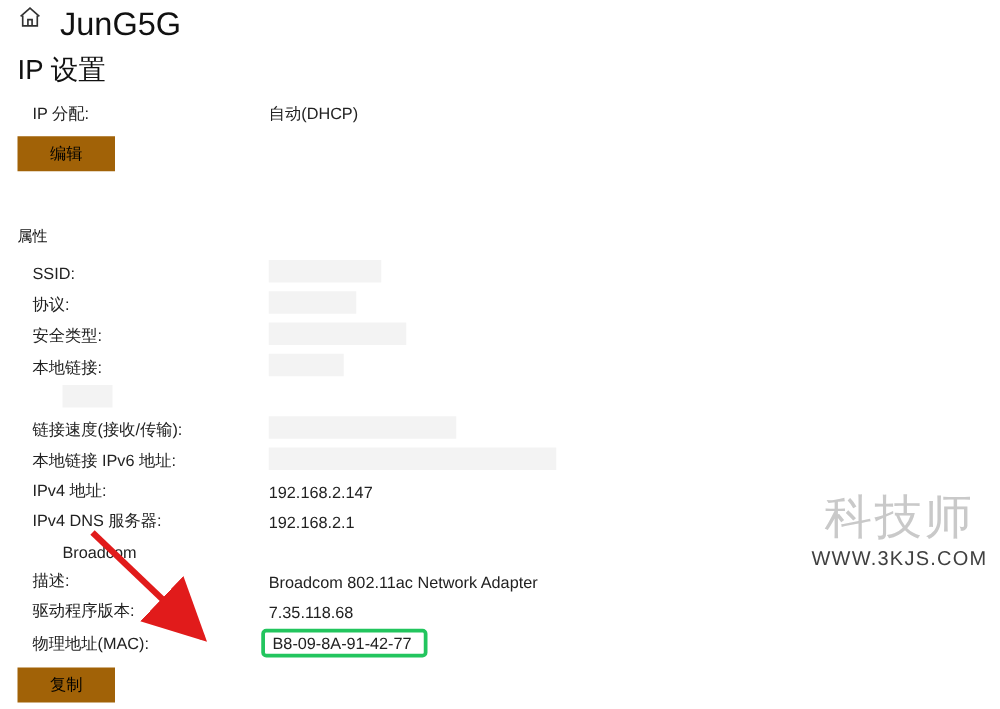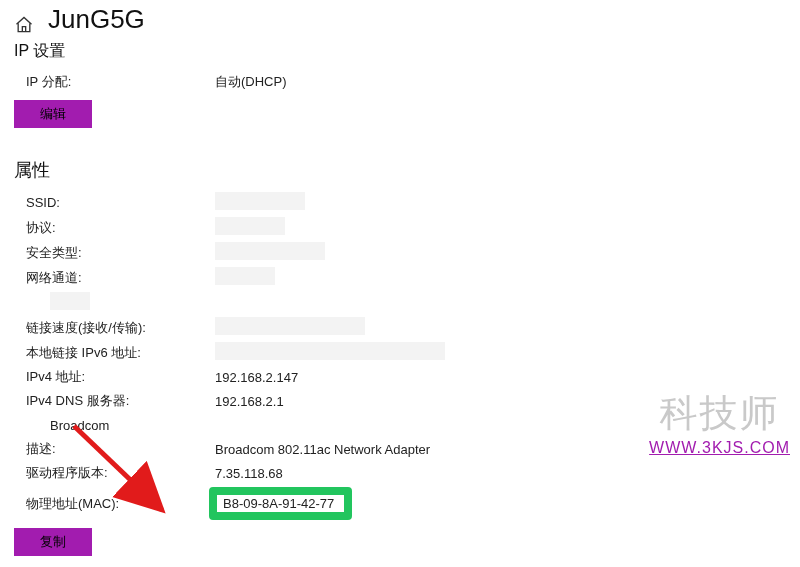--- a/index.html
+++ b/index.html
@@ -9,74 +9,74 @@
     font-family: "Segoe UI", "Microsoft YaHei", sans-serif;
     background: #ffffff;
     color: #000;
     width: 800px;
     height: 567px;
     overflow: hidden;
     position: relative;
   }
   .header {
     display: flex;
-    align-items: flex-end;
+    align-items: flex-start;
     padding: 4px 22px 2px 14px;
   }
   .home-icon {
     width: 20px;
     height: 20px;
     display: inline-block;
     margin-right: 14px;
     position: relative;
   }
   .home-icon svg { display:block; }
   .title {
     font-size: 26px;
     font-weight: 400;
     color: #111;
   }
   .section-heading {
-    font-size: 16px;
+    font-size: 22px;
     font-weight: 400;
     padding: 4px 14px 8px 14px;
     color: #111;
   }
   .section-heading.props {
-    margin-top: 26px;
-    font-size: 18px;
+    margin-top: 40px;
+    font-size: 12px;
   }
   .row {
     display: flex;
     align-items: center;
     padding: 2px 26px;
     font-size: 13px;
     min-height: 24px;
   }
   .row .label {
     width: 165px;
     color: #222;
   }
   .row .value {
     color: #222;
     margin-left: 24px;
   }
   .btn {
     display: inline-block;
-    background: #a21caf;
+    background: #a16207;
     color: #000;
     font-size: 13px;
     padding: 5px 26px;
     margin: 6px 14px 0 14px;
     border: none;
     cursor: pointer;
     font-family: inherit;
   }
   .redbox {
-    border: 8px solid #22c55e;
+    border: 3px solid #22c55e;
     border-radius: 4px;
     padding: 1px 10px 1px 6px;
     margin-left: -6px;
     display: inline-block;
   }
   .obscure {
     background: #f3f3f3;
     display: inline-block;
   }
   .obscure.b1 { width: 90px; height: 18px; }
@@ -101,22 +101,21 @@
     font-family: "SimHei","Microsoft YaHei",sans-serif;
   }
   .watermark .wm1 {
     font-size: 38px;
     letter-spacing: 2px;
     font-weight: 500;
   }
   .watermark .wm2 {
     font-size: 16px;
     letter-spacing: 1px;
-    color: #a21caf;
-    text-decoration: underline;
+    color: #404040;
   }
 </style>
 </head>
 <body>
 
 
 
 <div class="header">
   <span class="home-icon">
     <svg viewBox="0 0 24 24" width="20" height="20" fill="none" stroke="#333" stroke-width="1.6">
@@ -145,21 +144,21 @@
 </div>
 <div class="row">
   <span class="label">协议:</span>
   <span class="value"><span class="obscure b2"></span></span>
 </div>
 <div class="row">
   <span class="label">安全类型:</span>
   <span class="value"><span class="obscure b3"></span></span>
 </div>
 <div class="row">
-  <span class="label">网络通道:</span>
+  <span class="label">本地链接:</span>
   <span class="value"><span class="obscure b4"></span></span>
 </div>
 <div class="row">
   <span class="value"><span class="obscure b5"></span></span>
 </div>
 <div class="row">
   <span class="label">链接速度(接收/传输):</span>
   <span class="value"><span class="obscure b6"></span></span>
 </div>
 <div class="row">

